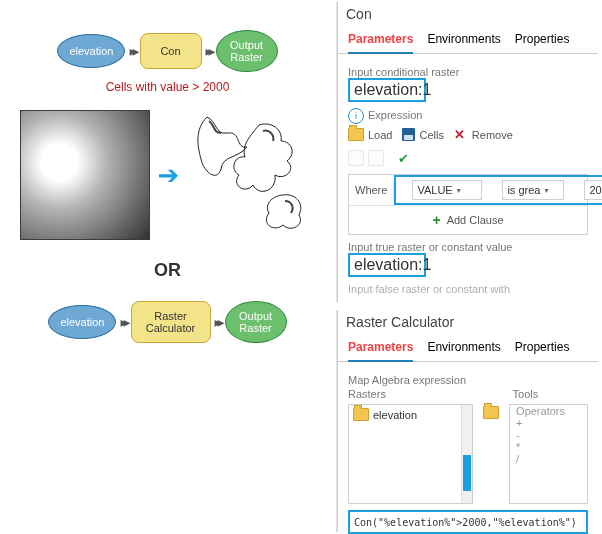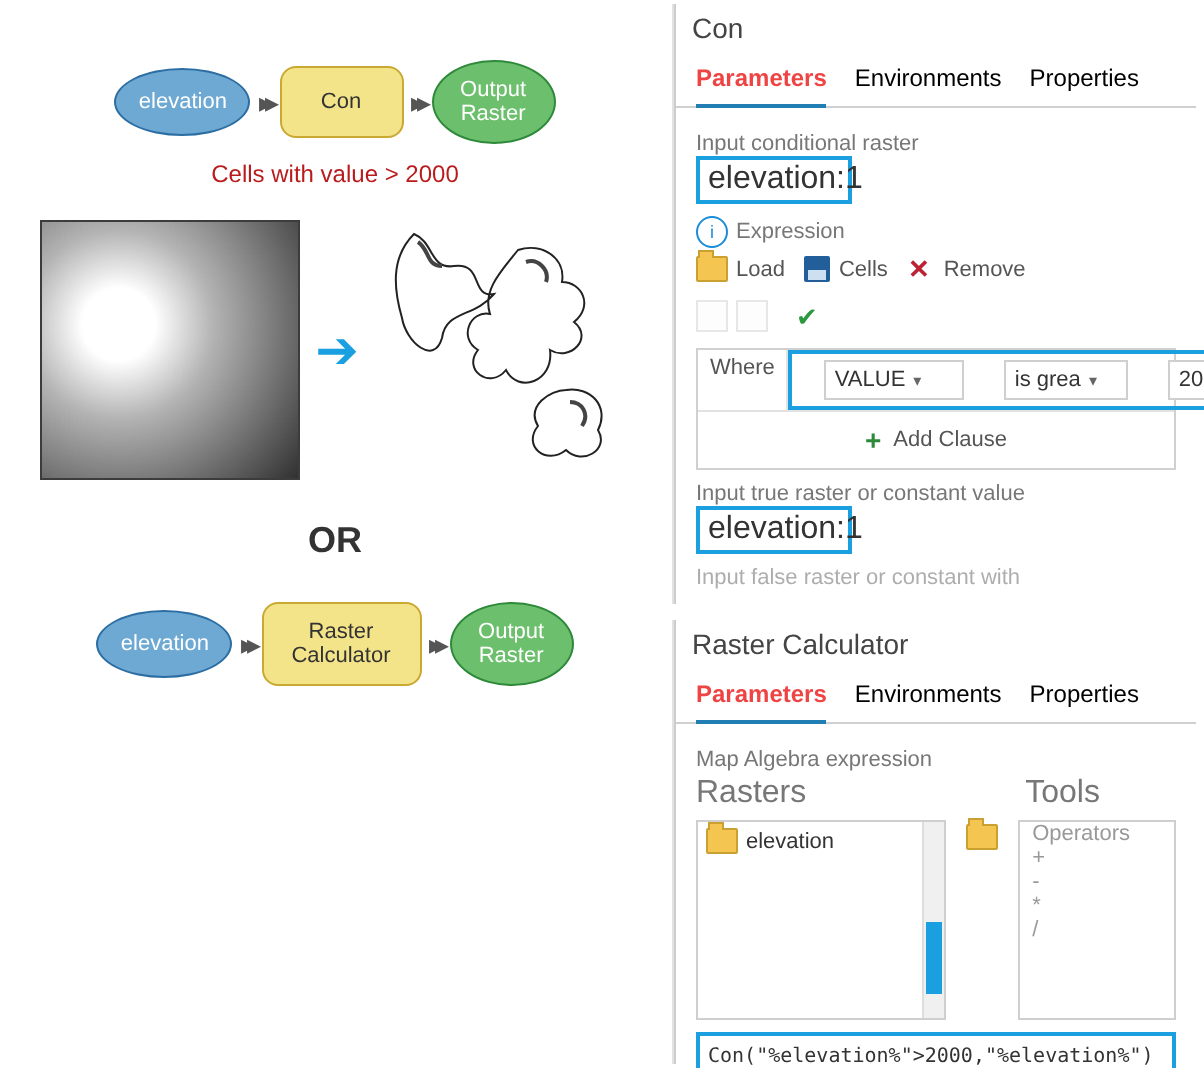--- a/index.html
+++ b/index.html
@@ -42,31 +42,31 @@
 .folder{width:14px;height:11px;background:#f4c551;border:1px solid #caa030;display:inline-block;border-radius:1px;position:relative}
 .folder:before{content:"";position:absolute;top:-4px;left:0;width:6px;height:3px;background:#f4c551;border:1px solid #caa030;border-bottom:none}
 .disk{width:13px;height:13px;background:#225f9a;display:inline-block;border-radius:1px;position:relative}
 .disk:after{content:"";position:absolute;bottom:1px;left:2px;width:9px;height:5px;background:#cde0f1}
 .xrem{color:#b23;font-weight:bold;font-size:13px;display:inline-block;margin-right:3px}
 .chk{color:#2a9a3e;font-size:13px}
 .tinybtns{display:flex;gap:4px;align-items:center;padding:2px 0 4px}
 .tinybtn{width:14px;height:14px;border:1px solid #bbb;background:#fafafa;display:inline-block}
 .tinybtn.dis{opacity:.35}
 .clause{border:1px solid #d0d0d0;margin-top:4px}
-.clause-row{display:flex;border-bottom:1px solid #e2e2e2}
+.clause-row{display:flex;align-items:center;border-bottom:1px solid #e2e2e2}
 .clause-cell{padding:3px 6px;font-size:11px;color:#555}
 .clause-where{width:42px;border-right:1px solid #e2e2e2}
 .clause-main{flex:1;display:flex;gap:20px;padding:3px 16px}
 .dd{height:18px;border:1px solid #cfcfcf;background:#fff;font-size:11px;padding:0 4px;display:flex;align-items:center}
 .caret{margin-left:4px;color:#666;font-size:8px}
 .addclause{padding:6px;display:flex;justify-content:center;align-items:center;gap:6px;font-size:11px;color:#555;cursor:pointer}
 .plus{color:#2e8a3a;font-size:14px;font-weight:bold}
 .twocol{display:flex;gap:6px;margin-top:2px;height:100px}
 .listbox{border:1px solid #cfcfcf;background:#fff;font-size:11px;flex:1;position:relative;overflow:hidden}
-.listhead{font-size:16px;color:#777;margin-bottom:2px}
+.listhead{font-size:11px;color:#777;margin-bottom:2px}
 .listitem{padding:3px 4px;display:flex;align-items:center;gap:4px}
 .scrollbar{position:absolute;right:0;top:0;bottom:0;width:10px;background:#f0f0f0;border-left:1px solid #ddd}
 .scrollbar .thumb{position:absolute;left:1px;right:1px;height:36px;top:50px;background:#1aa0e0}
 .op{color:#999;padding:0 6px}
 .exprline{margin-top:6px}
 </style>
 </head>
 <body>
 <div class="page">
 

